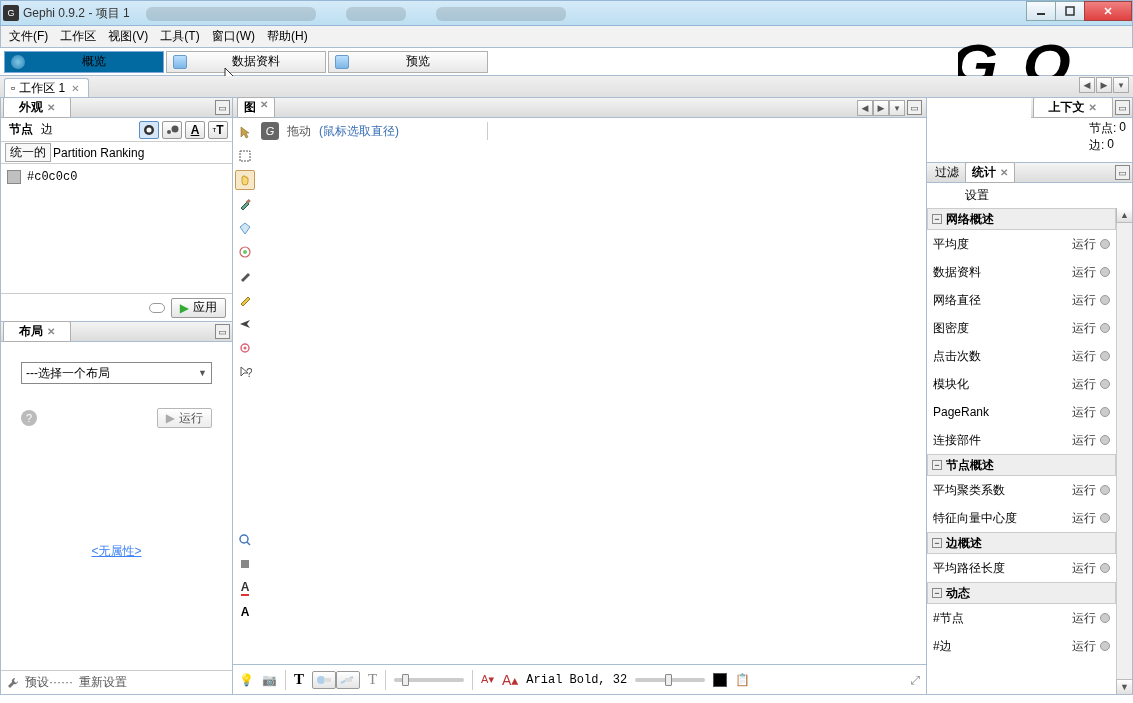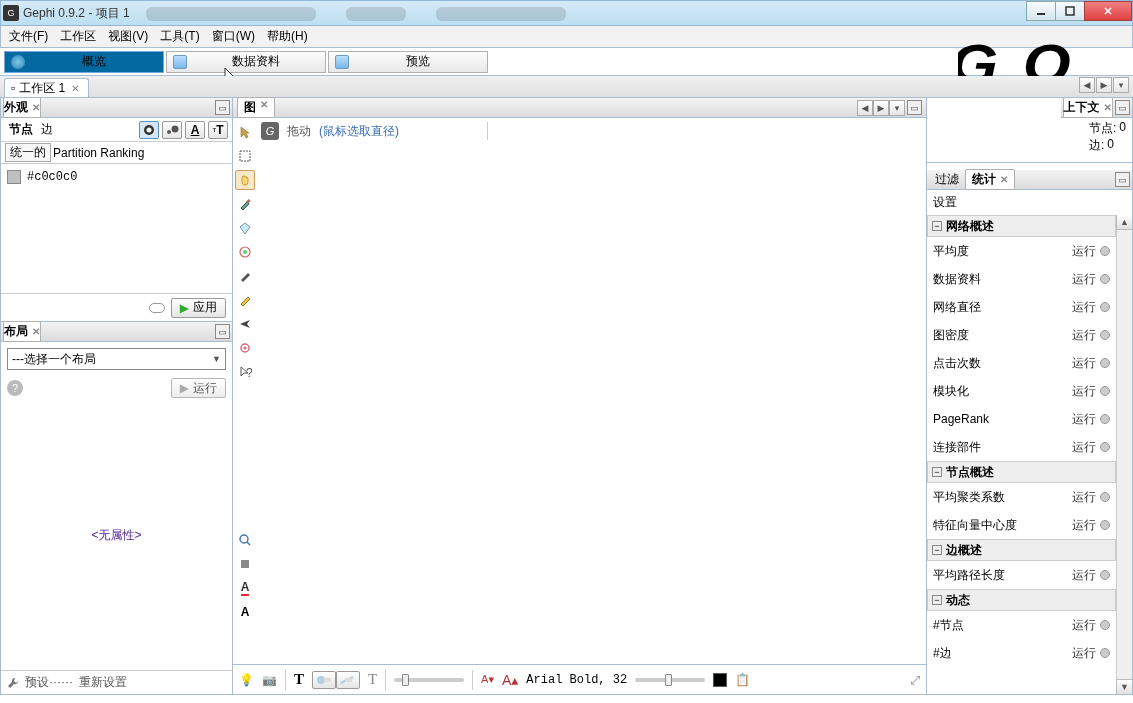--- a/index.html
+++ b/index.html
@@ -37,21 +37,21 @@
 .navbtn { width:16px; height:16px; border:1px solid #aaa; background:linear-gradient(#fff,#e4e4e4); display:flex; align-items:center; justify-content:center; font-size:9px; color:#555;}
 
 
 .main { display: flex; height: 597px; border: 1px solid #a9bcd0; border-top: none;}
 .leftcol { width: 232px; display: flex; flex-direction: column; border-right: 1px solid #a9bcd0;}
 .midcol { flex: 1; display: flex; flex-direction: column; position: relative;}
 .rightcol { width: 206px; display: flex; flex-direction: column; border-left: 1px solid #a9bcd0;}
 
 
 .panelhdr { height: 20px; background: linear-gradient(#f4f4f4,#dcdcdc); border-bottom: 1px solid #a9bcd0; display: flex; align-items: center; padding: 0 2px; }
-.panelhdr .tabname { padding: 1px 0; border: 1px solid #b0b0b0; background: #fff; border-radius: 2px 2px 0 0; font-weight: bold; display:flex; align-items:center; gap:4px;}
+.panelhdr .tabname { padding: 1px 15px; border: 1px solid #b0b0b0; background: #fff; border-radius: 2px 2px 0 0; font-weight: bold; display:flex; align-items:center; gap:4px;}
 .panelhdr .tabname .tx { color:#888; font-size:10px;}
 .panelhdr .sp { flex: 1; }
 .sqbtn { width: 15px; height: 15px; border: 1px solid #888; background: #f0f0f0; margin-left: 2px; display:flex; align-items:center; justify-content:center; font-size:9px; color:#555;}
 
 
 .appearance { height: 224px; display: flex; flex-direction: column; border-bottom:1px solid #a9bcd0;}
 .ap-row1 { height: 24px; display: flex; align-items: center; border-bottom: 1px solid #ccc; padding: 0 4px;}
 .ap-row1 .subtab { padding: 2px 4px; }
 .ap-row1 .subtab.act { font-weight: bold; }
 .ap-row1 .sp { flex:1;}
@@ -62,26 +62,26 @@
 .ap-row2 .pt { border:1px solid #aaa; padding:0 4px; background:#f8f8f8;}
 .ap-body { flex:1; padding: 6px;}
 .colorsw { display:flex; align-items:center; gap:6px;}
 .swatch { width:14px; height:14px; background:#c0c0c0; border:1px solid #888;}
 .ap-foot { height: 28px; border-top:1px solid #ccc; display:flex; align-items:center; justify-content:flex-end; padding:0 6px; gap:6px;}
 .linkish { width:16px; height:10px; border:1px solid #999; border-radius:5px;}
 .btn { height:20px; border:1px solid #999; background:linear-gradient(#fff,#e5e5e5); display:flex; align-items:center; padding:0 8px; gap:4px; border-radius:2px;}
 
 
 .layoutp { flex:1; display:flex; flex-direction:column;}
-.lp-body { flex:1; padding:6px; display:flex; flex-direction:column; gap:8px;}
+.lp-body { flex:1; padding:20px; display:flex; flex-direction:column; gap:24px;}
 .selbox { height:22px; border:1px solid #888; background:#fff; display:flex; align-items:center; padding:0 4px; justify-content:space-between;}
 .selbox .ar { font-size:9px; color:#555;}
 .lp-runrow { display:flex; align-items:center; gap:8px; justify-content:space-between; }
 .qicon { width:16px; height:16px; border-radius:50%; background:#bbb; color:#fff; display:flex; align-items:center; justify-content:center; font-size:11px;}
-.lp-center { flex:1; display:flex; align-items:center; justify-content:center; color:#4c1d95;}
+.lp-center { flex:1; display:flex; align-items:center; justify-content:center; color:#3b82f6;text-decoration:underline;}
 .lp-foot { height:24px; border-top:1px solid #ccc; display:flex; align-items:center; padding:0 6px; gap:6px; color:#555;}
 .wrench { width:12px; height:12px; }
 
 
 .mid-hdr { height: 20px; background: linear-gradient(#f4f4f4,#dcdcdc); border-bottom:1px solid #a9bcd0; display:flex; align-items:center; padding:0 4px;}
 .mid-hdr .sp{flex:1;}
 .graph-area { flex:1; position:relative; background:#fff;}
 .vtoolbar { position:absolute; left:2px; top:2px; width:22px; display:flex; flex-direction:column; gap:4px; padding:2px 0;}
 .vtoolbar2 { position:absolute; left:2px; bottom:42px; width:22px; display:flex; flex-direction:column; gap:4px;}
 .tb { width:20px; height:20px; display:flex; align-items:center; justify-content:center; border:1px solid transparent; border-radius:2px;}
@@ -98,31 +98,31 @@
 .slider { width:70px; height:4px; background:#ccc; border-radius:2px; position:relative;}
 .slider .thumb { position:absolute; top:-4px; width:7px; height:12px; background:#eee; border:1px solid #888; border-radius:1px;}
 .cbox { width:14px; height:14px; background:#000; border:1px solid #555;}
 
 
 .contextp { display:flex; flex-direction:column; border-bottom:1px solid #a9bcd0;align-items:flex-end;}
 .ctx-body { padding:2px 6px; font-family:"Courier New",monospace;}
 .ctx-row { display:flex; gap:3px;}
 .ctxcut { height:6px; border-top:1px solid #ccc;}
 
-.filtstat-hdr { height:20px; background:linear-gradient(#f4f4f4,#dcdcdc); border-bottom:1px solid #a9bcd0; display:flex; align-items:center; padding:0 2px;margin-top:7px;}
+.filtstat-hdr { height:20px; background:linear-gradient(#f4f4f4,#dcdcdc); border-bottom:1px solid #a9bcd0; display:flex; align-items:center; padding:0 2px;}
 .filtstat-hdr .tabn { padding:1px 6px;}
 .filtstat-hdr .tabn.act { border:1px solid #b0b0b0; background:#fff; border-radius:2px 2px 0 0; font-weight:bold; display:flex; gap:4px; align-items:center;}
 .filtstat-hdr .tx { color:#888; font-size:10px;}
 .filtstat-hdr .sp{flex:1;}
 
 .stat-body { flex:1; overflow:hidden; position:relative;}
 .stat-scroll { position:absolute; right:0; top:0; bottom:0; width:16px; background:#f0f0f0; border-left:1px solid #ccc;}
 .stat-scroll .arrow { height:16px; display:flex; align-items:center; justify-content:center; font-size:9px; color:#555; background:linear-gradient(#fff,#e0e0e0); border:1px solid #bbb; margin:-1px;}
 .stat-scroll .arrow.dn { position:absolute; bottom:0; left:0; right:0;}
-.settings-lbl { padding:4px 6px;}
+.settings-lbl { padding:4px 6px;margin-left:32px;}
 .cat { height:22px; background:#eee; border:1px solid #ccc; display:flex; align-items:center; padding:0 4px; gap:4px; margin-right:16px;}
 .cat .pm { width:10px; height:10px; border:1px solid #888; display:flex; align-items:center; justify-content:center; font-size:9px; line-height:1;}
 .stat-item { height:28px; display:flex; align-items:center; padding:0 6px; margin-right:16px; gap:4px;}
 .stat-item .nm { flex:1;}
 .stat-item .run { color:#333;}
 .dot { width:10px; height:10px; border-radius:50%; background:#ccc; border:1px solid #999;}
 
 .fontmono { font-family:"Courier New",monospace;}
 </style>
 </head>

